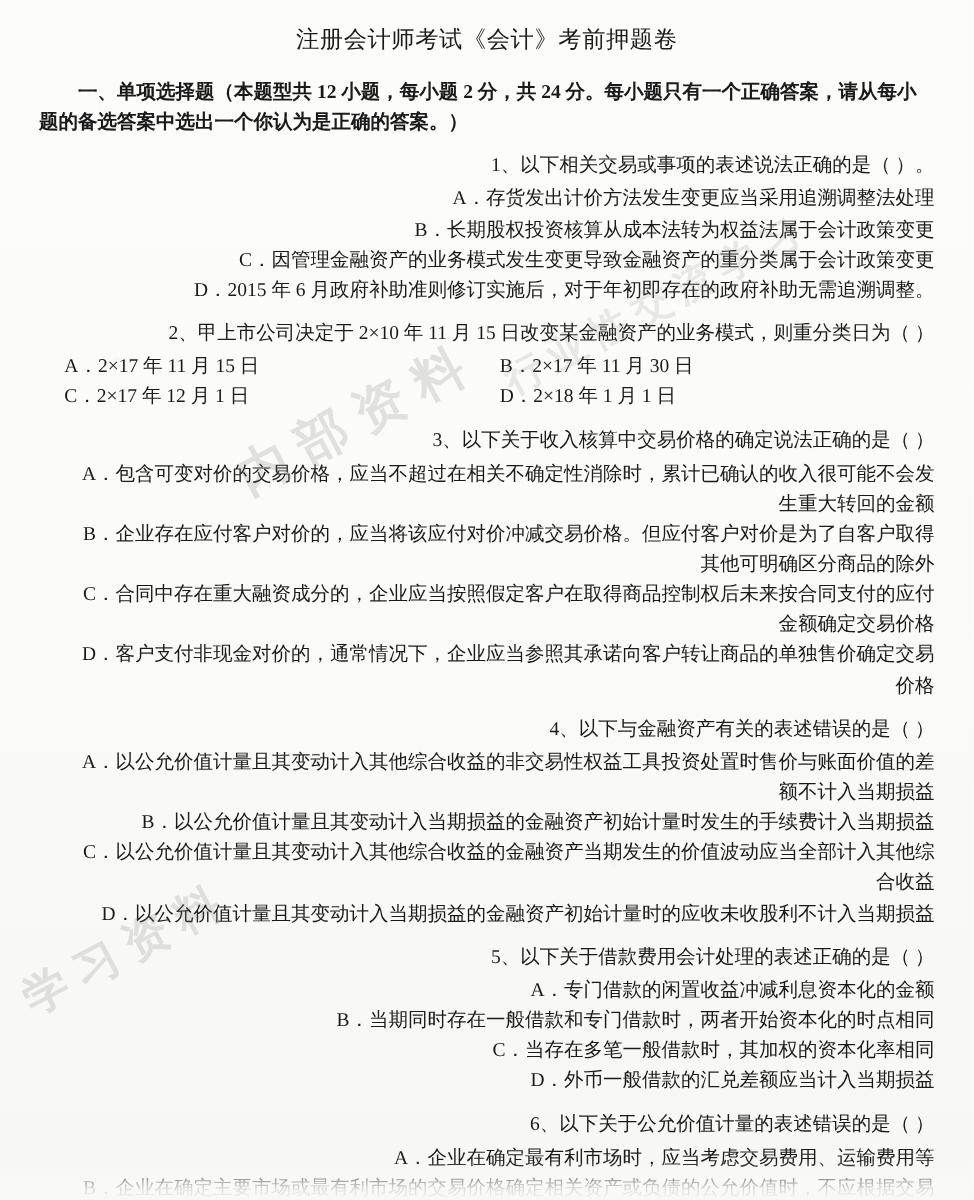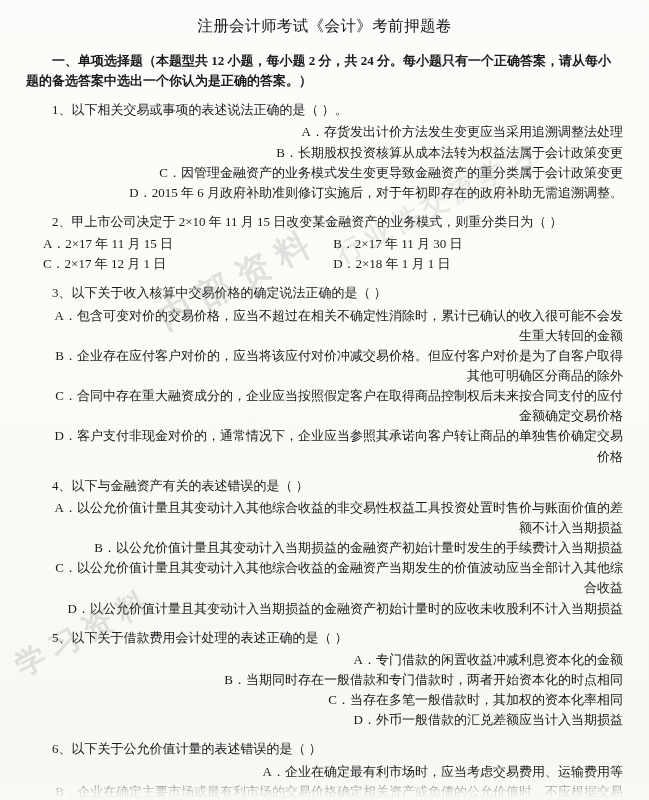--- a/index.html
+++ b/index.html
@@ -55,20 +55,21 @@
     margin-bottom: 9px;
   }
   .q {
     margin-bottom: 9px;
   }
   .q-stem {
     font-size: 13px;
     line-height: 1.55;
     text-indent: 2em;
     margin-bottom: 2px;
+    text-align: right;
   }
   .opt {
     font-size: 13px;
     line-height: 1.55;
     text-indent: 1.3em;
     margin: 0;
     text-align: right;
   }
   .opt-row {
     display: flex;

